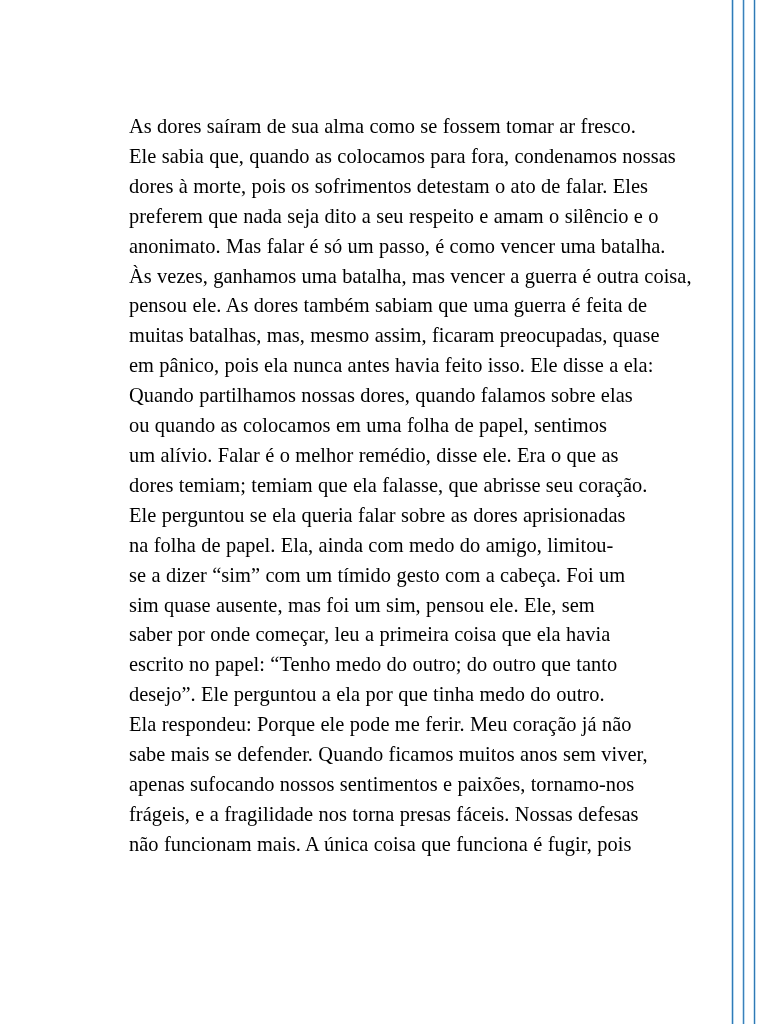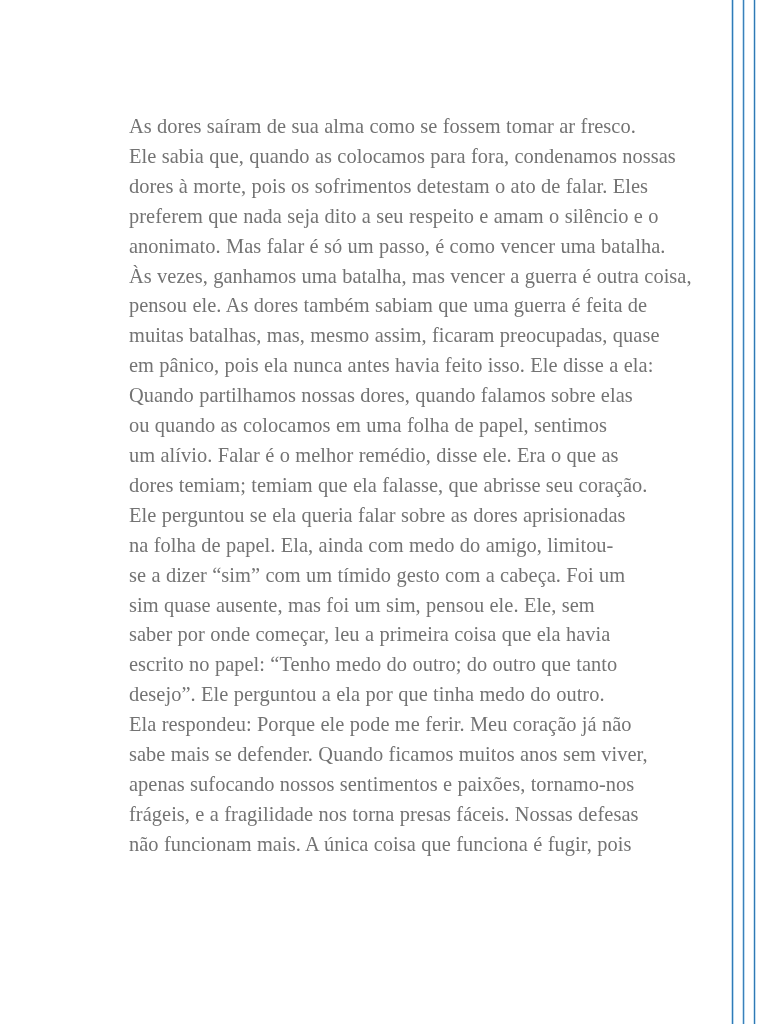--- a/index.html
+++ b/index.html
@@ -79,21 +79,21 @@
       rgba(150, 196, 228, 0.00) 100%
     );
   }
 
   
   .text-block {
     position: absolute;
     left: 129px;
     top: 112px;
     width: 566px;
-    color: #737373;
+    color: #000000;
     font-size: 20.4px;
     line-height: 29.9px;
     text-align: left;
     letter-spacing: 0.05px;
     word-spacing: 0.2px;
     -webkit-font-smoothing: antialiased;
   }
   .text-block p {
     margin: 0;
     text-indent: 0;

